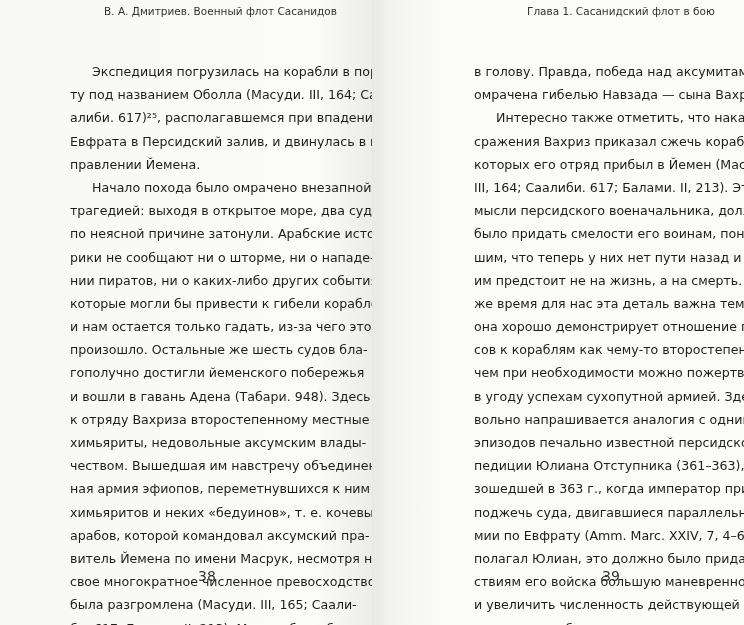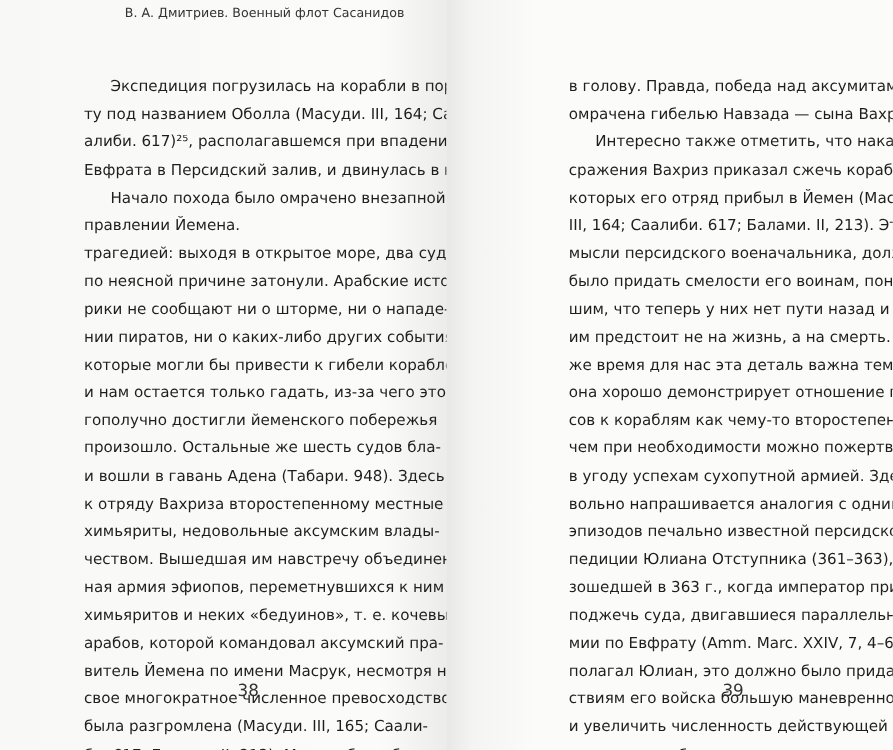--- a/index.html
+++ b/index.html
@@ -41,45 +41,46 @@
 <body>
 
 <div class="spread">
   <div class="page left">
     <div class="running-head">В. А. Дмитриев. Военный флот Сасанидов</div>
     <div class="body-text">
         <span class="line indent">Экспедиция погрузилась на корабли в пор-</span>
         <span class="line">ту под названием Оболла (Масуди. III, 164; Са-</span>
         <span class="line">алиби. 617)²⁵, располагавшемся при впадении</span>
         <span class="line">Евфрата в Персидский залив, и двинулась в на-</span>
+        <span class="line last">правлении Йемена.</span>
         <span class="line indent">Начало похода было омрачено внезапной</span>
-        <span class="line last">правлении Йемена.</span>
         <span class="line">трагедией: выходя в открытое море, два судна</span>
         <span class="line">по неясной причине затонули. Арабские исто-</span>
         <span class="line">рики не сообщают ни о шторме, ни о нападе-</span>
         <span class="line">нии пиратов, ни о каких-либо других событиях,</span>
         <span class="line">которые могли бы привести к гибели кораблей,</span>
         <span class="line">и нам остается только гадать, из-за чего это</span>
+        <span class="line">произошло. Остальные же шесть судов бла-</span>
         <span class="line">гополучно достигли йеменского побережья</span>
-        <span class="line">произошло. Остальные же шесть судов бла-</span>
         <span class="line">и вошли в гавань Адена (Табари. 948). Здесь</span>
         <span class="line">к отряду Вахриза второстепенному местные</span>
         <span class="line">химьяриты, недовольные аксумским влады-</span>
         <span class="line">чеством. Вышедшая им навстречу объединен-</span>
         <span class="line">ная армия эфиопов, переметнувшихся к ним</span>
         <span class="line">химьяритов и неких «бедуинов», т. е. кочевых</span>
         <span class="line">арабов, которой командовал аксумский пра-</span>
         <span class="line">витель Йемена по имени Масрук, несмотря на</span>
         <span class="line">свое многократное численное превосходство,</span>
         <span class="line">была разгромлена (Масуди. III, 165; Саали-</span>
         <span class="line">би. 617; Балами. II, 213). Масрук был убит лично</span>
       </div>
     <div class="folio">38</div>
   </div>
   <div class="page right">
+    <div class="running-head">Глава 1. Сасанидский флот в бою</div>
     <div class="body-text">
         <span class="line">в голову. Правда, победа над аксумитами была</span>
         <span class="line last">омрачена гибелью Навзада — сына Вахриза.</span>
         <span class="line indent">Интересно также отметить, что накануне</span>
         <span class="line">сражения Вахриз приказал сжечь корабли, на</span>
         <span class="line">которых его отряд прибыл в Йемен (Масуди.</span>
         <span class="line">III, 164; Саалиби. 617; Балами. II, 213). Это, по</span>
         <span class="line">мысли персидского военачальника, должно</span>
         <span class="line">было придать смелости его воинам, понимав-</span>
         <span class="line">шим, что теперь у них нет пути назад и биться</span>

